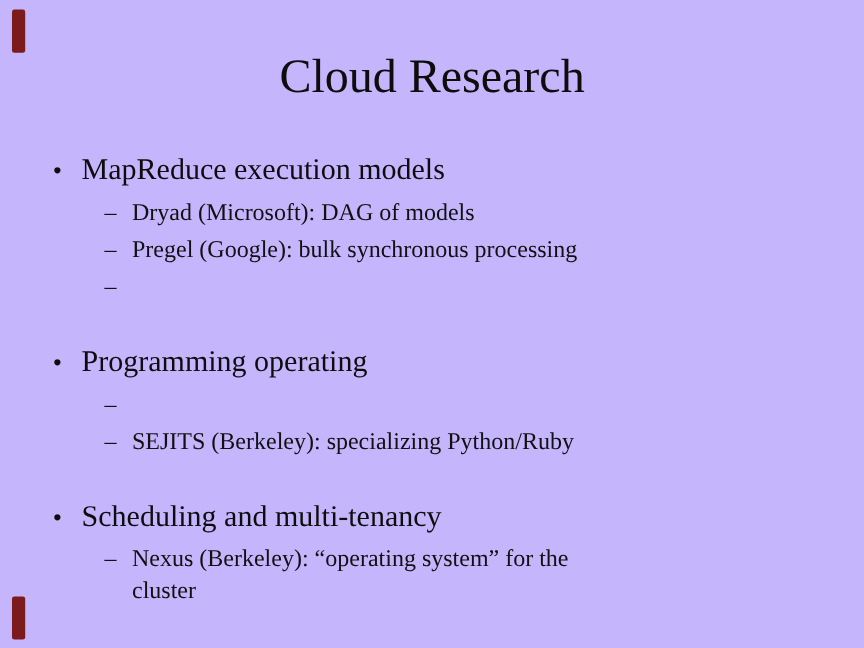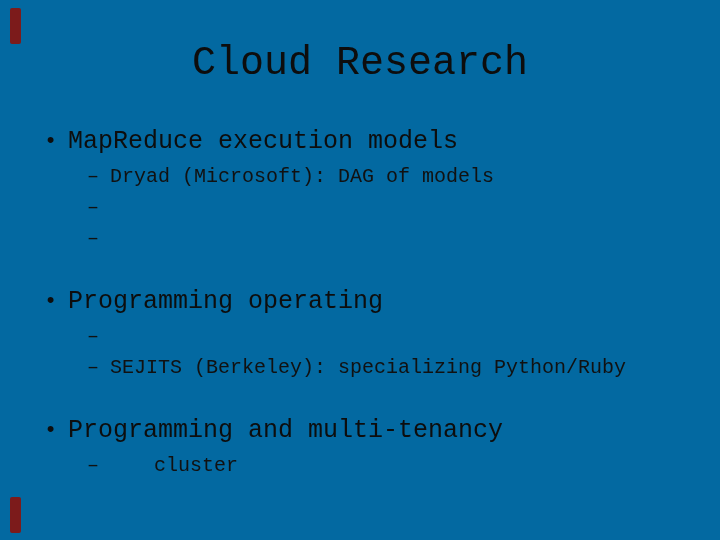--- a/index.html
+++ b/index.html
@@ -4,23 +4,23 @@
 <style>
   html, body {
     margin: 0;
     padding: 0;
     background: #ffffff;
   }
   .slide {
     position: relative;
     width: 720px;
     height: 540px;
-    background: #0369a1;
+    background: #c4b5fd;
     overflow: hidden;
-    font-family: Liberation Mono, monospace;
+    font-family: Liberation Serif, serif;
     color: #111111;
   }
   .edge-accent {
     position: absolute;
     left: 10px;
     width: 11px;
     height: 36px;
     background: #7c1b1b;
     border-radius: 2px;
   }
@@ -70,21 +70,21 @@
     font-size: 20px;
     line-height: 26px;
     color: #111111;
   }
   .sub-item.first { margin-top: 0; }
   .sub-item .dash {
     flex: none;
     width: 23px;
   }
   .sub-item .sub-text { flex: 1; }
-  .sub-text .line2 { display: block; margin-left: 44px; }
+  .sub-text .line2 { display: block; }
 </style>
 </head>
 <body>
 
 <div class="slide">
 
   <div class="edge-accent top"></div>
   <div class="edge-accent bottom"></div>
 
   <h1 class="slide-title">Cloud Research</h1>
@@ -96,20 +96,21 @@
         <span class="bullet">•</span>
         <span class="main-text">MapReduce execution models</span>
       </div>
       <div class="sub-list">
         <div class="sub-item first">
           <span class="dash">–</span>
           <span class="sub-text">Dryad (Microsoft): DAG of models</span>
         </div>
         <div class="sub-item">
           <span class="dash">–</span>
+          <span class="sub-text">Pregel (Google): bulk synchronous processing</span>
         </div>
         <div class="sub-item">
           <span class="dash">–</span>
         </div>
       </div>
     </div>
 
     <div class="block">
       <div class="main-line">
         <span class="bullet">•</span>
@@ -122,24 +123,24 @@
         <div class="sub-item">
           <span class="dash">–</span>
           <span class="sub-text">SEJITS (Berkeley): specializing Python/Ruby</span>
         </div>
       </div>
     </div>
 
     <div class="block">
       <div class="main-line">
         <span class="bullet">•</span>
-        <span class="main-text">Programming and multi-tenancy</span>
+        <span class="main-text">Scheduling and multi-tenancy</span>
       </div>
       <div class="sub-list">
         <div class="sub-item first">
           <span class="dash">–</span>
-          <span class="sub-text"><span class="line2">cluster</span></span>
+          <span class="sub-text"><span>Nexus (Berkeley): “operating system” for the</span><span class="line2">cluster</span></span>
         </div>
       </div>
     </div>
 
   </div>
 </div>
 
 </body></html>

